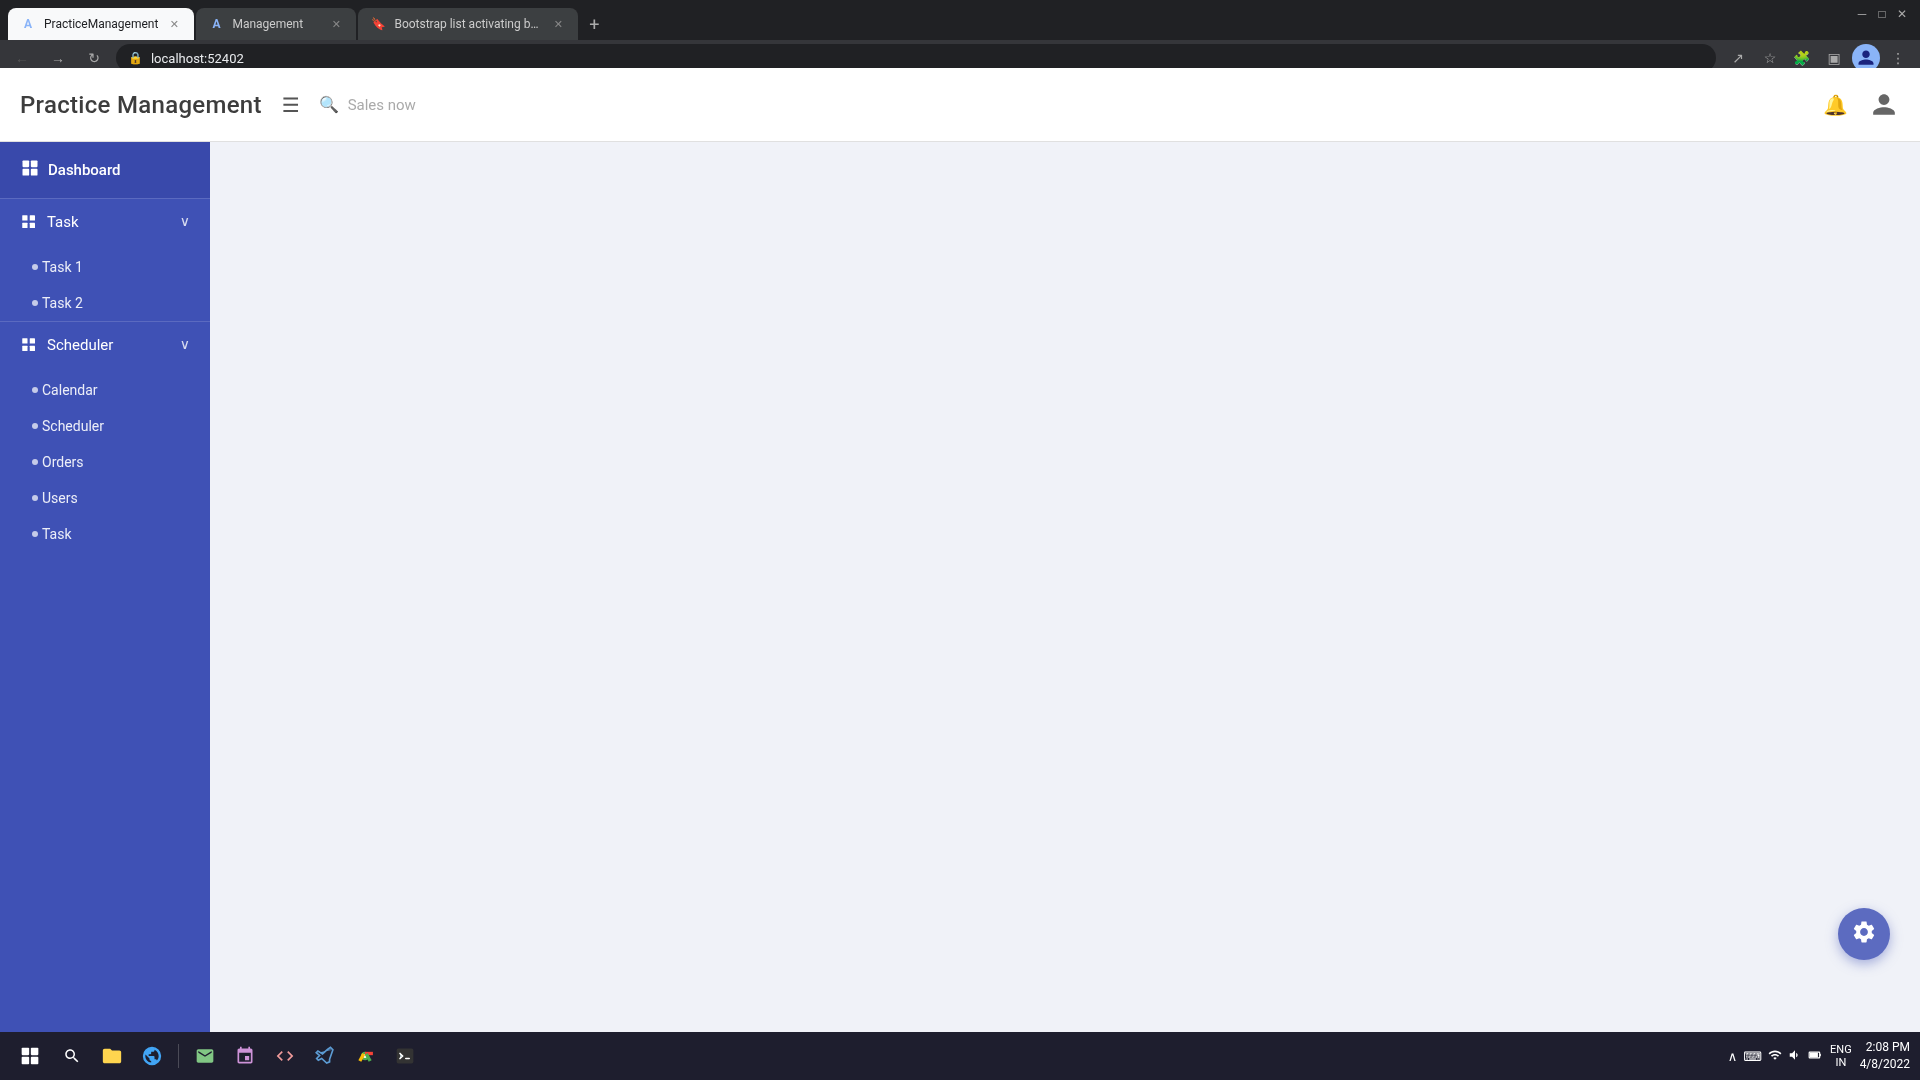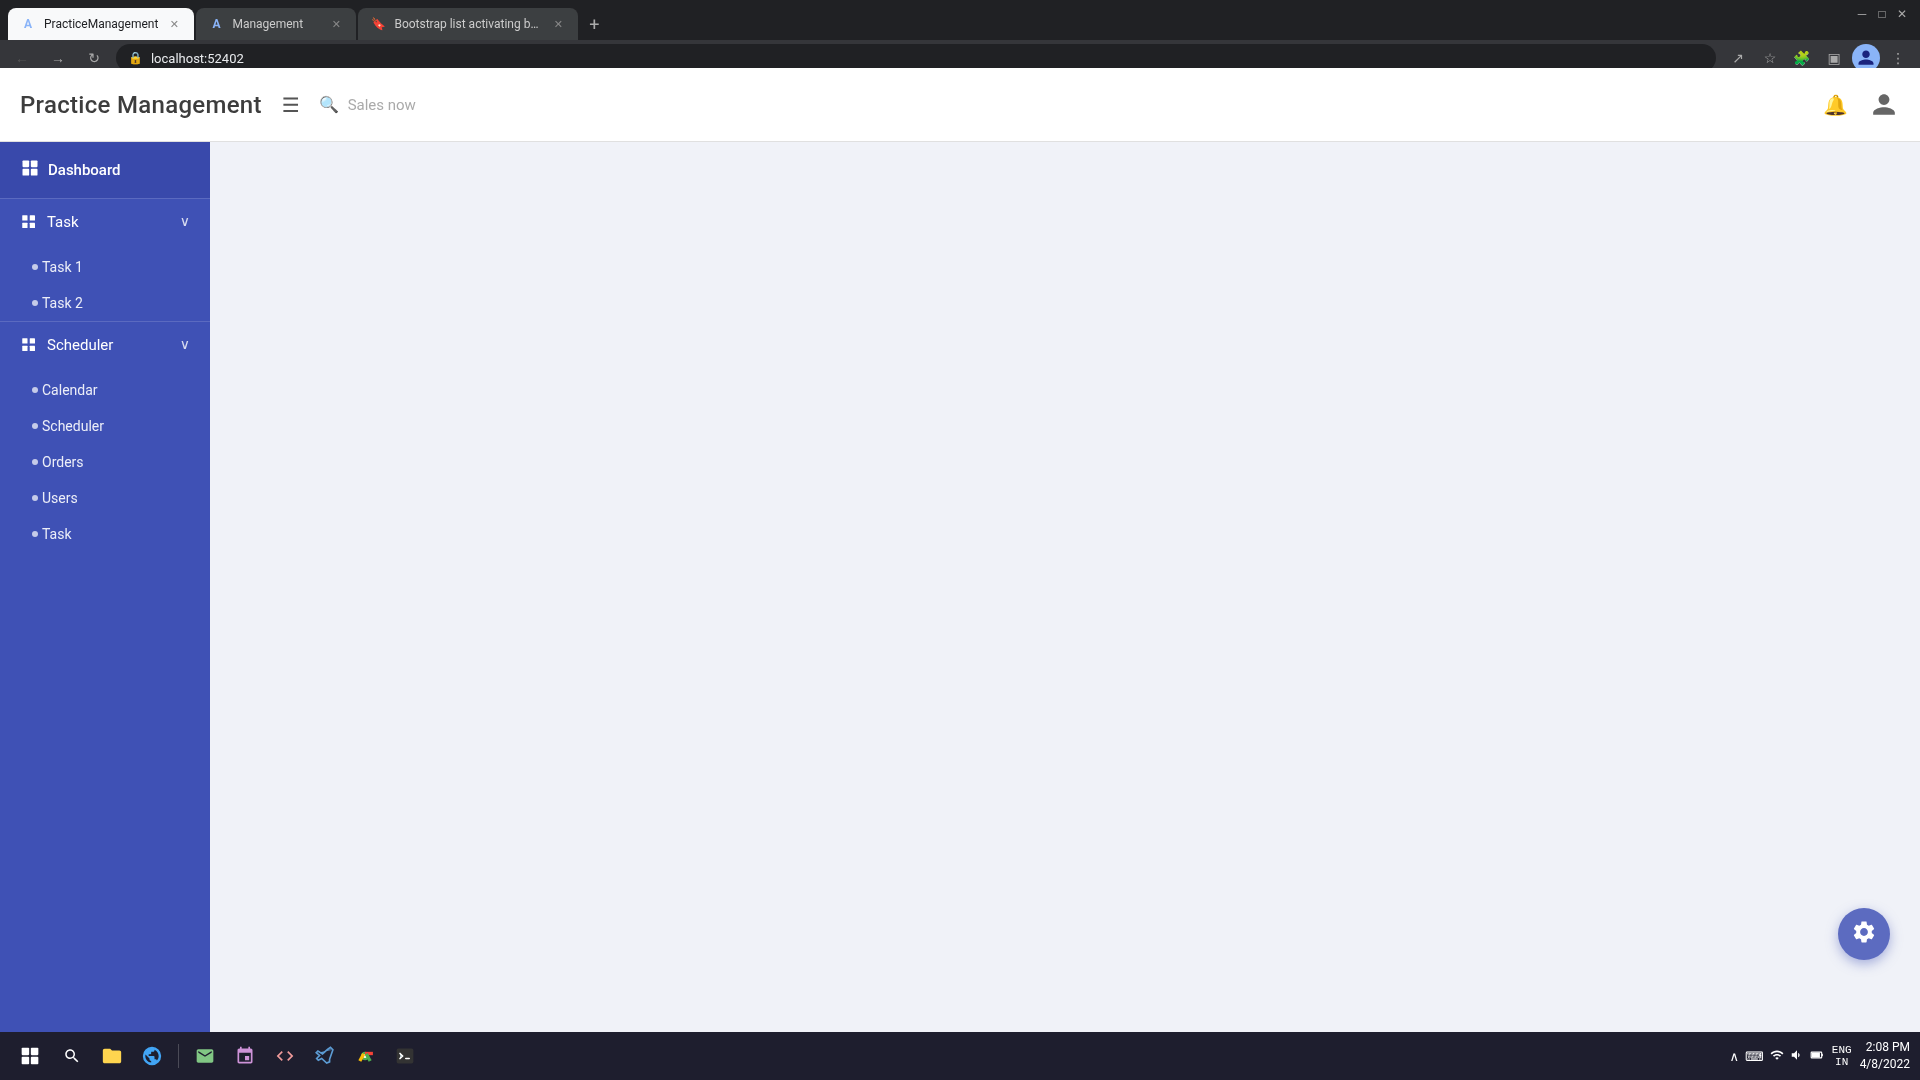--- a/index.html
+++ b/index.html
@@ -431,21 +431,20 @@
       text-align: right;
       font-size: 12px;
       color: white;
       line-height: 1.4;
     }
 
     .taskbar-lang {
       font-size: 11px;
       color: white;
       text-align: center;
-      font-family: Liberation Mono, monospace;
     }
 
     .taskbar-sys-icons {
       display: flex;
       align-items: center;
       gap: 6px;
     }
 
     .taskbar-sys-icon {
       font-size: 13px;

